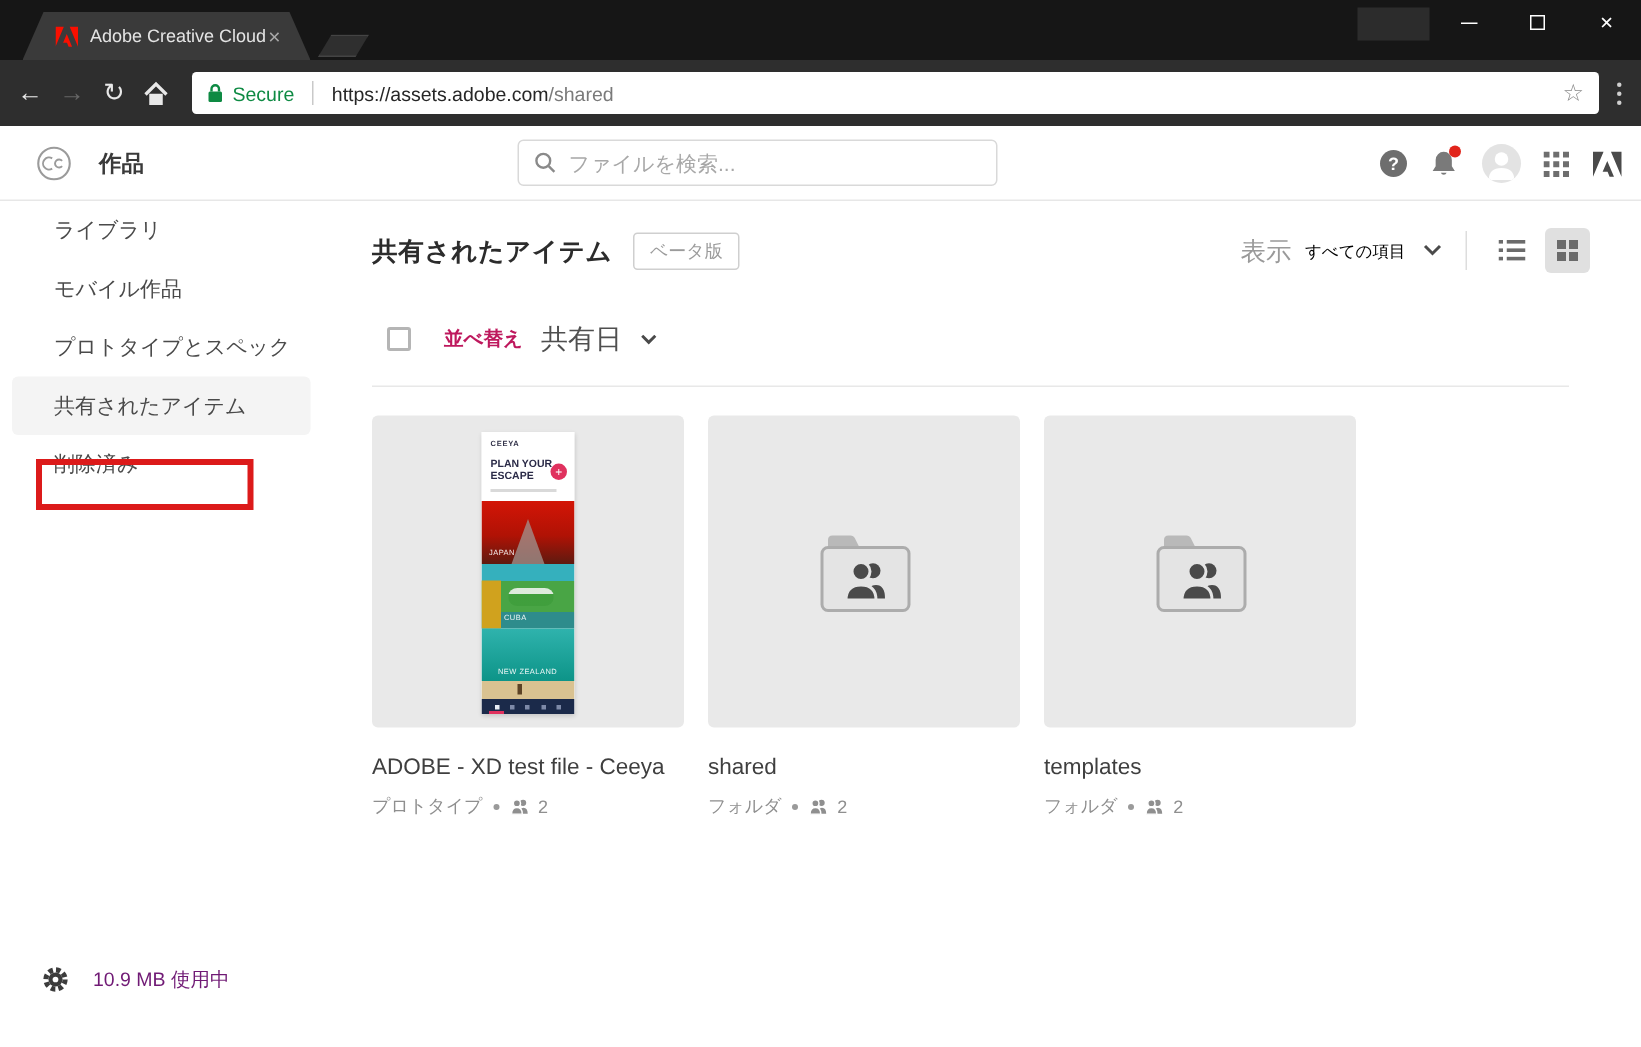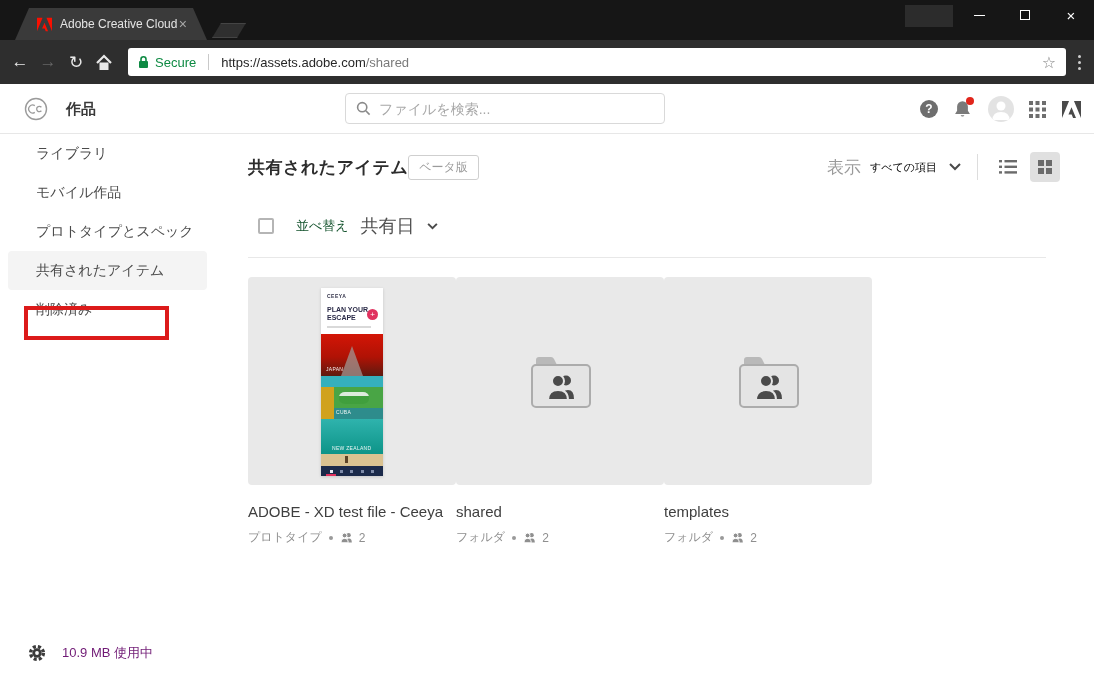--- a/index.html
+++ b/index.html
@@ -62,40 +62,40 @@
   .side-item.active { background:#f4f4f4; border-radius:4px; margin-left:8px; width:199px; padding-left:28px; }
   .red-annotation { position:absolute; left:24px; top:172px; width:145px; height:34px;
                     border:4px solid #dc1a1a; pointer-events:none; }
   .footer-storage { position:absolute; left:28px; bottom:36px; display:flex; align-items:center; gap:16px; }
   .storage-text { font-size:13px; color:#701a75; }
 
   
   .main { position:absolute; left:248px; top:134px; right:0; bottom:0; background:#fff; }
   .main-title-row { position:absolute; left:0; top:21px; display:flex; align-items:center; }
   .main-title { font-size:17px; font-weight:bold; color:#2c2c2c; letter-spacing:0.5px; }
-  .beta-badge { font-size:12px; color:#9b9b9b; border:1px solid #cfcfcf; border-radius:3px;
+  .beta-badge { margin-left:14px; font-size:12px; color:#9b9b9b; border:1px solid #cfcfcf; border-radius:3px;
                 padding:3px 10px; }
   .view-controls { position:absolute; right:34px; top:18px; display:flex; align-items:center; }
   .vc-label { font-size:17px; color:#9a9a9a; }
   .vc-value { font-size:11px; color:#000000; margin-left:9px; }
   .chev { margin-left:12px; }
   .vc-sep { width:1px; height:26px; background:#ddd; margin:0 16px; }
   .listview-btn { width:28px; height:28px; display:flex; align-items:center; justify-content:center; }
   .gridview-btn { width:30px; height:30px; background:#e0e0e0; border-radius:4px; margin-left:8px;
                   display:flex; align-items:center; justify-content:center; }
   .gridview-glyph { width:14px; height:14px; display:grid; grid-template-columns:6px 6px; grid-template-rows:6px 6px; gap:2px; }
   .gridview-glyph i { background:#6b6b6b; display:block; }
 
   .sort-row { position:absolute; left:10px; top:80px; display:flex; align-items:center; }
   .checkbox { width:16px; height:16px; border:2px solid #b5b5b5; border-radius:2px; }
-  .sort-label { margin-left:22px; font-size:13px; color:#14532d; }
+  .sort-label { margin-left:22px; font-size:13px; color:#be185d;font-weight:bold; }
   .sort-value { margin-left:12px; font-size:18px; color:#4f4f4f; }
   .rule { position:absolute; left:0; top:123px; right:48px; height:1px; background:#e8e8e8; }
 
-  .cards-row { position:absolute; left:0; top:143px; display:flex; }
+  .cards-row { position:absolute; left:0; top:143px; display:flex; gap:16px; }
   .card-col { width:208px; }
   .card { width:208px; height:208px; background:#e9e9e9; border-radius:4px; position:relative; cursor:pointer; }
   .card-title { margin-top:18px; font-size:15px; color:#3f3f3f; }
   .card-sub { margin-top:9px; display:flex; align-items:center; font-size:12px; color:#8f8f8f; }
   .sub-dot { width:4px; height:4px; border-radius:50%; background:#9a9a9a; margin:0 7px; }
   .sub-people { margin-right:5px; display:flex; }
 
   
   .thumb { position:absolute; left:73px; top:11px; width:62px; height:188px; background:#fff;
            box-shadow:0 1px 3px rgba(0,0,0,.15); overflow:hidden; display:flex; flex-direction:column; }

